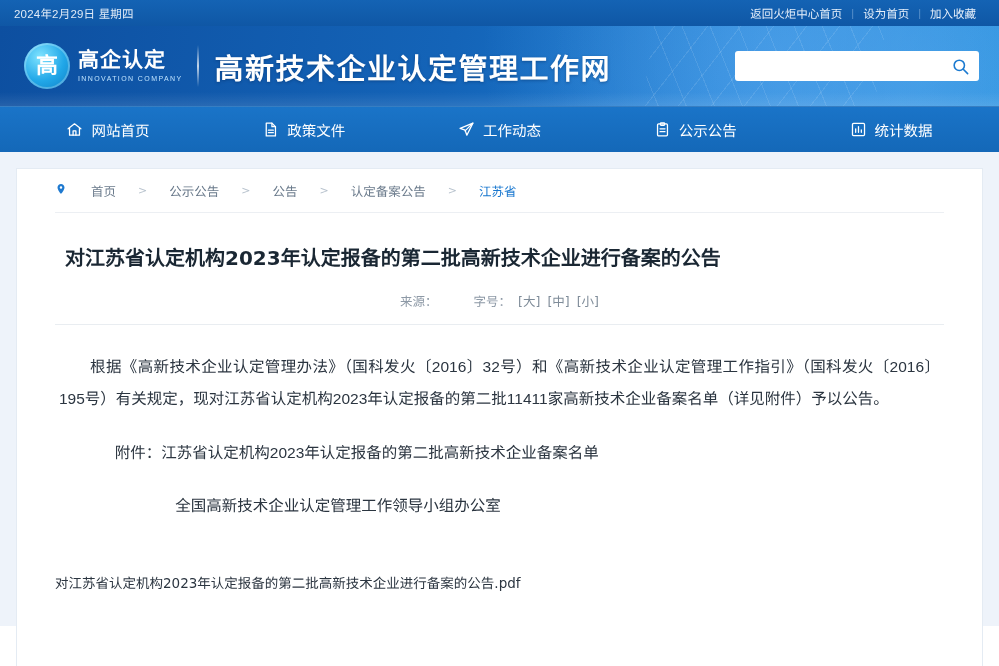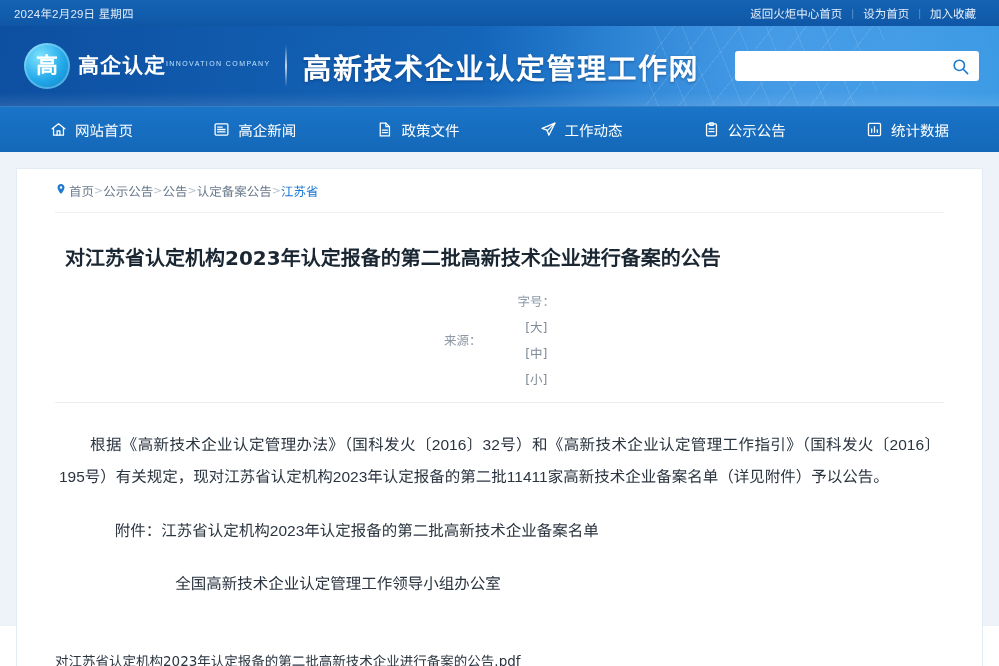--- a/index.html
+++ b/index.html
@@ -61,21 +61,21 @@
     width: 46px; height: 46px; border-radius: 50%;
     background: radial-gradient(circle at 35% 30%, #7fe3ff 0%, #21a7e8 55%, #0d7ec4 100%);
     position: relative;
     display:flex; align-items:center; justify-content:center;
     box-shadow: 0 0 0 2px rgba(255,255,255,.25) inset;
   }
   .logo-mark .glyph {
     color:#fff; font-size: 22px; font-weight:700; line-height:1;
     font-family:"DejaVu Sans", sans-serif;
   }
-  .logo-text { display:flex; line-height:1; }
+  .logo-text { display:flex; flex-direction:column; line-height:1; }
   .logo-text .cn {
     color:#ffffff; font-size: 21px; font-weight:700; letter-spacing: 1px;
     font-family:"DejaVu Sans","Liberation Sans", sans-serif;
   }
   .logo-text .en {
     color:#bfe3ff; font-size: 7px; letter-spacing: 1.4px; margin-top:4px;
   }
   .logo-div {
     width:2px; height:42px; margin: 0 16px 0 14px;
     background: linear-gradient(180deg, rgba(255,255,255,0) 0%, rgba(255,255,255,.75) 50%, rgba(255,255,255,0) 100%);
@@ -125,21 +125,21 @@
   
   .content-outer { padding: 16px 16px 0 16px; }
   .card {
     background:#ffffff;
     min-height: 500px;
     padding: 0 38px;
     border: 1px solid #e4ebf3;
     border-bottom: none;
   }
   .crumb {
-    display:flex; align-items:center; gap:0;
+    display:flex; align-items:center; gap:22px;
     height: 44px; font-size: 12.5px; color:#6b7b8c;
     border-bottom: 1px solid #eceff3;
     font-family:"DejaVu Sans","Liberation Sans", sans-serif;
   }
   .crumb .pin { color:#1f7ad0; font-size: 13px; margin-right:2px; }
   .crumb a { color:#6b7b8c; text-decoration:none; }
   .crumb .sep { color:#b7c2cd; font-size:11px; }
   .crumb .cur { color:#1877cf; }
 
   .doc-title {
@@ -148,21 +148,21 @@
     line-height: 1.5;
     padding: 30px 10px 18px 10px;
     font-family:"DejaVu Sans","Liberation Sans", sans-serif;
   }
   .doc-meta {
     display:flex; align-items:center; justify-content:center; gap: 36px;
     font-size: 12.5px; color:#8d99a6; padding-bottom: 14px;
     border-bottom: 1px solid #e9edf1;
     font-family:"DejaVu Sans","Liberation Sans", sans-serif;
   }
-  .doc-meta .fs-group { display:flex; align-items:center; gap:7px;flex-direction:column; }
+  .doc-meta .fs-group { display:flex; align-items:center; gap:7px; }
   .doc-meta .fs-group .lbl { color:#8d99a6; }
   .doc-meta .fs-group a { color:#7f8c99; text-decoration:none; }
 
   .doc-body {
     padding: 26px 4px 0 4px;
     font-size: 15.5px; line-height: 2.05; color:#2b3540;
     font-family:Liberation Sans, sans-serif;
     text-align: justify;
   }
   .doc-body p { margin-bottom: 22px; text-indent: 2em; }
@@ -223,31 +223,20 @@
   <div class="nav">
     <a class="nav-item" href="#">
       <span class="nico">
         <svg width="17" height="17" viewBox="0 0 24 24" fill="none" stroke="#fff" stroke-width="1.8" stroke-linecap="round" stroke-linejoin="round">
           <path d="M3 11l9-7 9 7"></path>
             <path d="M5 10v10h14V10"></path>
             <path d="M10 20v-6h4v6"></path>
         </svg>
       </span>
       <span>网站首页</span>
-    </a>
-    <a class="nav-item" href="#">
-      <span class="nico">
-        <svg width="17" height="17" viewBox="0 0 24 24" fill="none" stroke="#fff" stroke-width="1.8" stroke-linecap="round" stroke-linejoin="round">
-          <rect x="3" y="4" width="18" height="16" rx="1.5"></rect>
-          <line x1="6.5" y1="8.5" x2="13" y2="8.5"></line>
-          <line x1="6.5" y1="12" x2="17" y2="12"></line>
-          <line x1="6.5" y1="15.5" x2="17" y2="15.5"></line>
-        </svg>
-      </span>
-      <span>高企新闻</span>
     </a>
     <a class="nav-item" href="#">
       <span class="nico">
         <svg width="17" height="17" viewBox="0 0 24 24" fill="none" stroke="#fff" stroke-width="1.8" stroke-linecap="round" stroke-linejoin="round">
           <path d="M6 3h8l5 5v13H6z"></path>
             <path d="M14 3v5h5"></path>
           <line x1="9" y1="13" x2="16" y2="13"></line>
             <line x1="9" y1="16.5" x2="16" y2="16.5"></line>
         </svg>
       </span>

